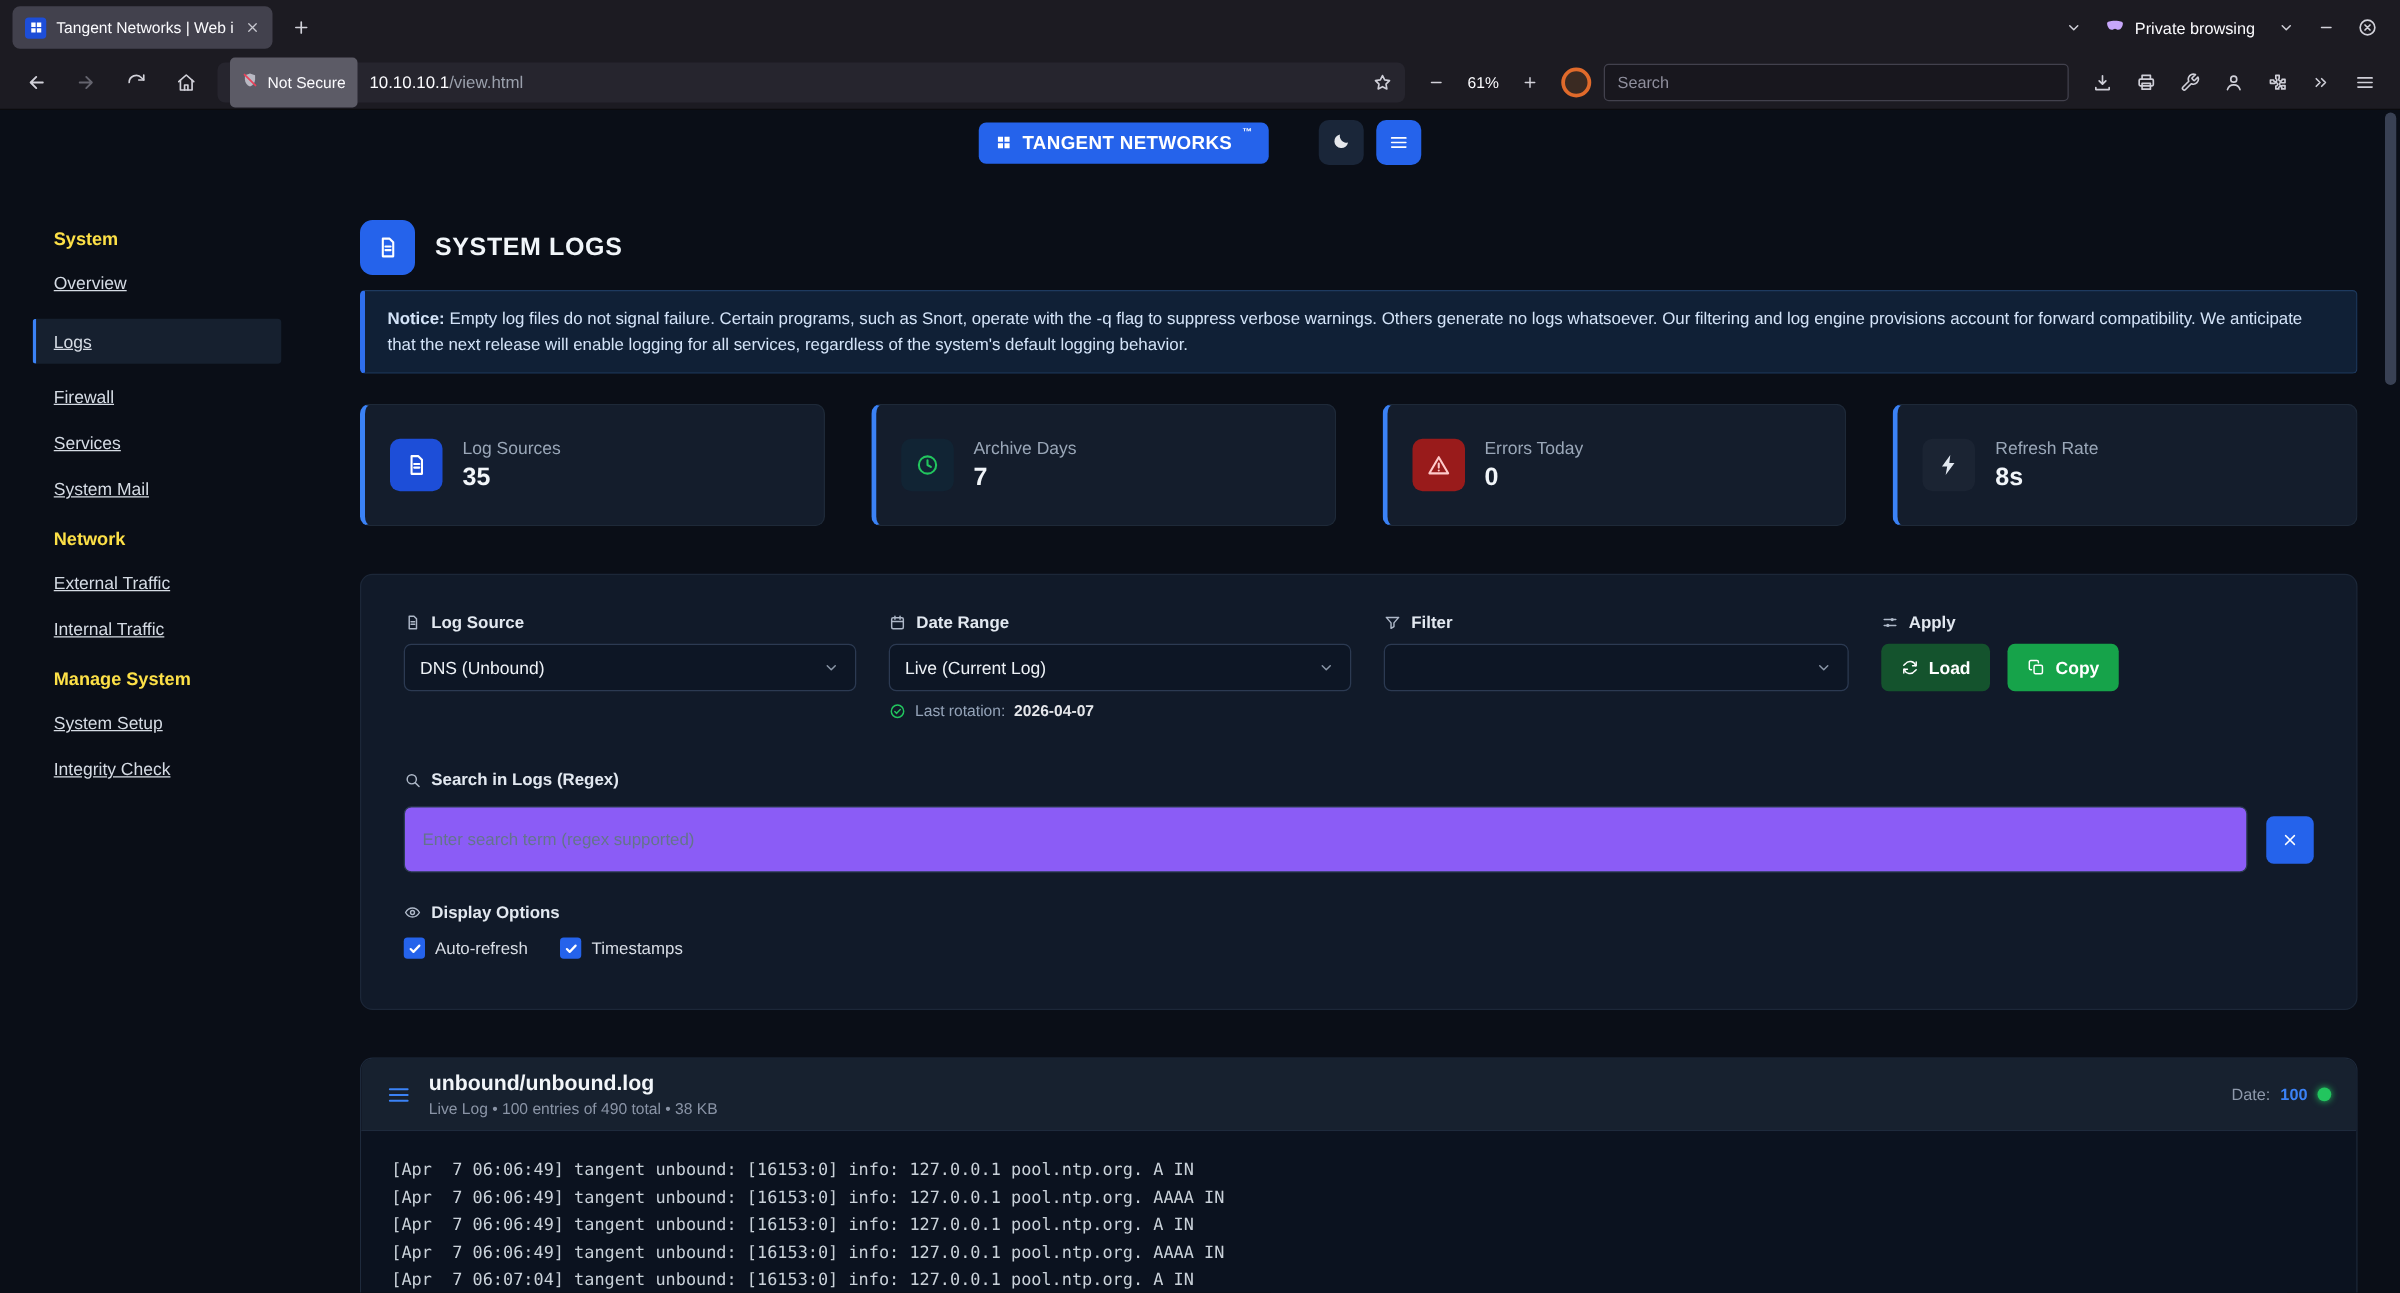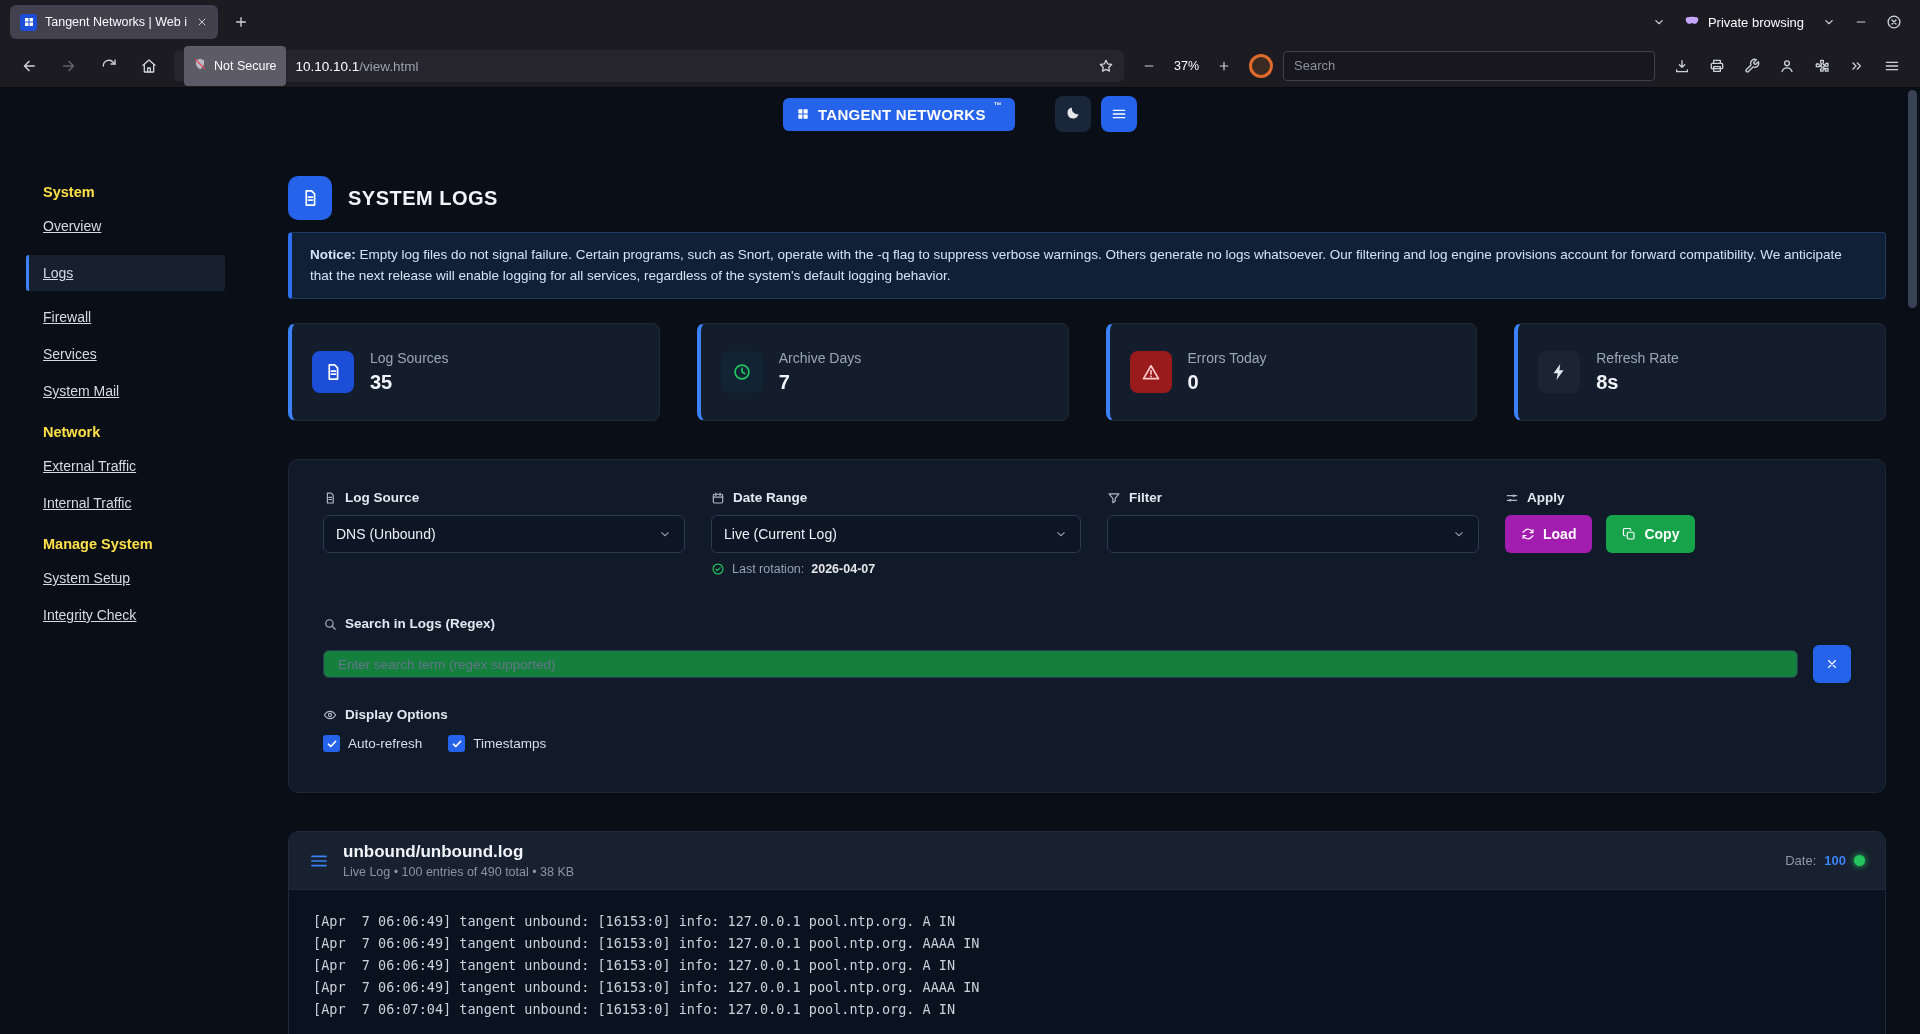--- a/index.html
+++ b/index.html
@@ -102,27 +102,27 @@
   .ctrl-label .ic { color:#aeb8c8; }
   .select { height:38px; background:#0d1625; border:1px solid #2c3a52; border-radius:6px; display:flex;
             align-items:center; padding:0 12px; color:#eef2f7; font-size:14px; cursor:pointer; }
   .select .chev { margin-left:auto; color:#8b97a8; }
   .rotation { display:flex; align-items:center; gap:7px; margin-top:9px; font-size:12.5px; color:#94a3b8; }
   .rotation .val { color:#e5e7eb; font-weight:700; }
   .rotation .ic { color:#22c55e; }
   .btn-row { display:flex; gap:14px; }
   .btn { height:38px; border:none; border-radius:6px; display:flex; align-items:center; gap:8px;
          padding:0 16px; color:#fff; font-size:14px; font-weight:600; font-family:"Liberation Sans",sans-serif; }
-  .btn-blue { background:#a21caf; } .btn-green { background:#16a34a; }
+  .btn-blue { background:#14532d; } .btn-green { background:#16a34a; }
 
   .search-label { display:flex; align-items:center; gap:8px; font-size:13.5px; font-weight:700;
                   color:#e2e8f0; margin-top:40px; }
   .search-label .ic { color:#aeb8c8; }
   .search-row { display:flex; gap:15px; margin-top:14px; align-items:center; }
-  .search-input { flex:1; height:28px; background:#15803d; border:1px solid #2c3a52; border-radius:6px;
+  .search-input { flex:1; height:53px; background:#8b5cf6; border:1px solid #2c3a52; border-radius:6px;
                   color:#e5e7eb; font-size:13.5px; padding:0 14px; outline:none; font-family:"Liberation Sans",sans-serif; }
   .search-input::placeholder { color:#64748b; }
   .clear-btn { width:38px; height:38px; background:#2563eb; border:none; border-radius:6px; color:#fff;
                display:flex; align-items:center; justify-content:center; }
 
   .display-label { display:flex; align-items:center; gap:8px; font-size:13.5px; font-weight:700;
                    color:#e2e8f0; margin-top:24px; }
   .display-label .ic { color:#aeb8c8; }
   .check-row { display:flex; gap:26px; margin-top:13px; }
   .check { display:flex; align-items:center; gap:8px; font-size:13.5px; color:#d9dee6; cursor:pointer; }
@@ -249,21 +249,21 @@
             <path d="M12 3.6l2.6 5.3 5.8.9-4.2 4.1 1 5.8-5.2-2.7-5.2 2.7 1-5.8L3.6 9.8l5.8-.9z"></path>
           </svg>
       </span>
     </div>
 
     <button class="nav-btn">
       <svg class="ic i14" viewBox="0 0 24 24">
           <path d="M5.5 12h13"></path>
         </svg>
     </button>
-    <span class="zoom-level">37%</span>
+    <span class="zoom-level">61%</span>
     <button class="nav-btn">
       <svg class="ic i14" viewBox="0 0 24 24">
           <path d="M12 5.5v13M5.5 12h13"></path>
         </svg>
     </button>
 
     <span class="profile-ring"></span>
 
     <div class="chrome-search">
       <input type="text" placeholder="Search" style="">

